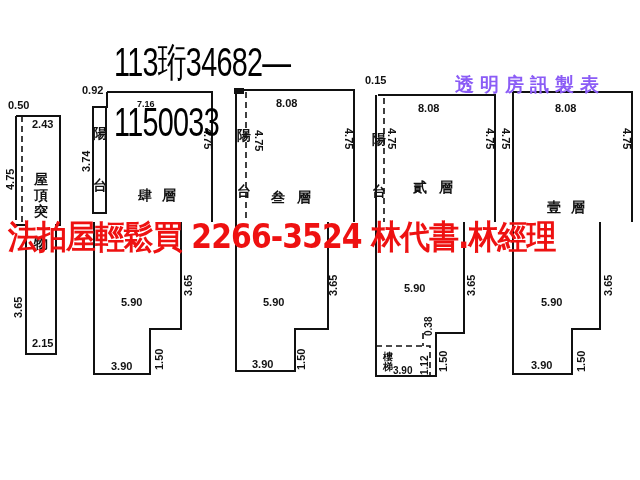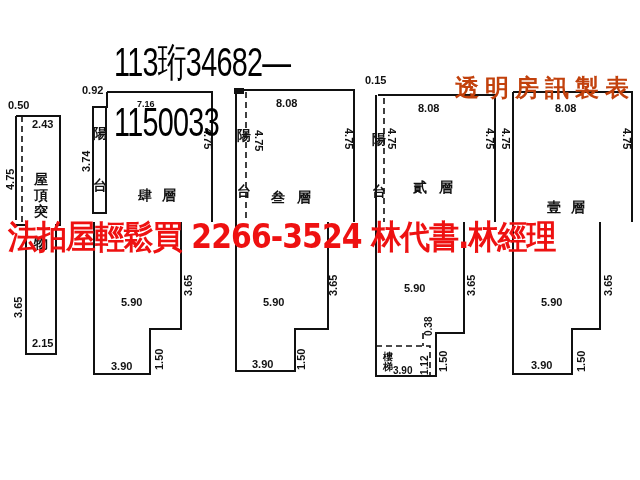--- a/index.html
+++ b/index.html
@@ -7,22 +7,22 @@
            font-family: "Liberation Sans", "DejaVu Sans", sans-serif; color: #000; }
     #plan { position: absolute; left: 0; top: 0; }
     .dim { font-family: "Liberation Sans Narrow", "Liberation Sans", sans-serif; font-size: 11px; fill: #111; font-weight: bold; }
     .dimv { font-family: "Liberation Sans", sans-serif; font-size: 11px; fill: #111; font-weight: bold; }
     .lbl { font-family: "DejaVu Serif", serif; font-size: 14px; fill: #111; font-weight: bold; }
     .wall { stroke: #111; stroke-width: 2; fill: none; }
     .dash { stroke: #111; stroke-width: 1.6; stroke-dasharray: 6 4; fill: none; }
     .overlay-case { position: absolute; font-family: "Liberation Sans", sans-serif; color: #000;
                     font-size: 40px; line-height: 40px; transform: scaleX(0.72); transform-origin: left top;
                     letter-spacing: -1px; }
-    .title { position: absolute; font-family: "DejaVu Serif", serif; font-size: 24px; font-weight: bold;
-             letter-spacing: 6px; color: #c2410c; }
+    .title { position: absolute; font-family: "DejaVu Serif", serif; font-size: 19px; font-weight: bold;
+             letter-spacing: 6px; color: #8b5cf6; }
     .ad { position: absolute; left: 8px; top: 219px; font-family: "DejaVu Sans", sans-serif; font-weight: bold;
           font-size: 33px; line-height: 36px; white-space: nowrap; letter-spacing: -1px;
           transform: scaleX(0.905); transform-origin: left top; }
   </style>
 </head>
 <body>
 
 <svg id="plan" width="640" height="480" viewBox="0 0 640 480">
 
   <g>

